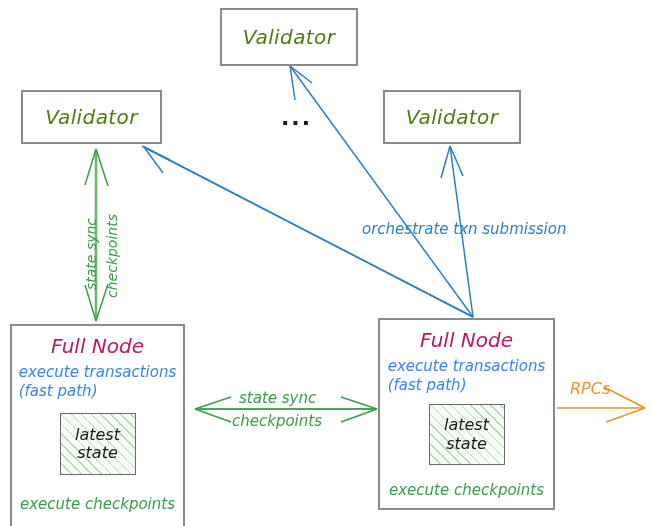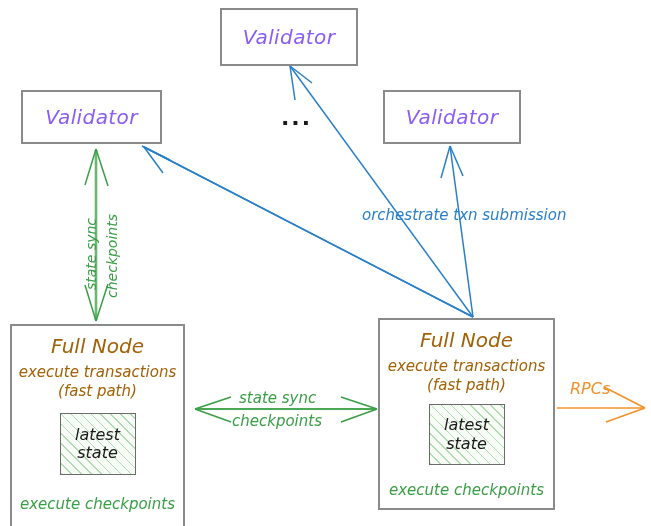--- a/index.html
+++ b/index.html
@@ -24,50 +24,49 @@
   }
   .node-box {
     position: absolute;
     box-sizing: border-box;
     border: 2px solid #8a8a8a;
     background: #ffffff;
     z-index: 3;
   }
   .node-label {
     text-align: center;
-    color: #8b5cf6;
+    color: #4d7c0f;
     font-style: italic;
     white-space: nowrap;
   }
   .validator-box {
     display: flex;
     align-items: center;
     justify-content: center;
   }
   .validator-box .node-label {
     font-size: 20px;
     letter-spacing: 0.4px;
   }
   .fullnode-box {
     display: flex;
     flex-direction: column;
     align-items: center;
   }
   .fullnode-title {
     font-size: 20px;
     font-style: italic;
-    color: #a16207;
+    color: #be185d;
     margin-top: 8px;
     white-space: nowrap;
   }
   .blue-text {
-    color: #a16207;
+    color: #3b82f6;
     font-size: 15px;
     font-style: italic;
-    text-align: center;
     line-height: 1.28;
     white-space: nowrap;
     margin-top: 5px;
   }
   .green-text {
     color: #3a9e47;
     font-size: 15px;
     font-style: italic;
     text-align: center;
     white-space: nowrap;
@@ -210,21 +209,21 @@
       <div>execute transactions</div>
       <div>(fast path)</div>
     </div>
     <div class="state-box" style="width:76px; height:61px; margin-top:9px;">
       <span>latest</span>
       <span>state</span>
     </div>
     <div class="green-text" style="margin-top:16px;">execute checkpoints</div>
   </div>
 
-  <div class="edge-label lbl-blue" style="left:362px; top:206px;">orchestrate txn submission</div>
+  <div class="edge-label lbl-blue" style="left:362px; top:220px;">orchestrate txn submission</div>
 
   <div class="rot-label" style="left:83px; top:290px;">state sync</div>
   <div class="rot-label" style="left:104px; top:298px;">checkpoints</div>
 
   <div class="edge-label lbl-green" style="left:239px; top:389px;">state sync</div>
   <div class="edge-label lbl-green" style="left:232px; top:412px;">checkpoints</div>
 
   <div class="edge-label lbl-orange" style="left:570px; top:379px; font-size:16px;">RPCs</div>
 
 </div>

